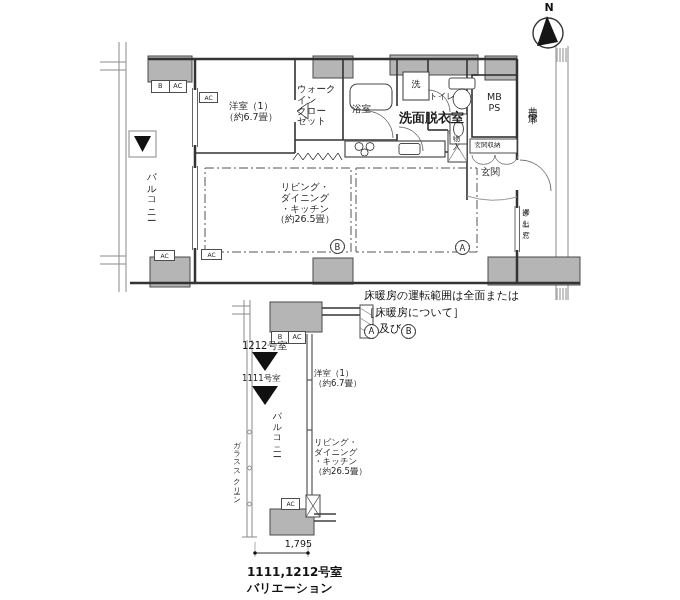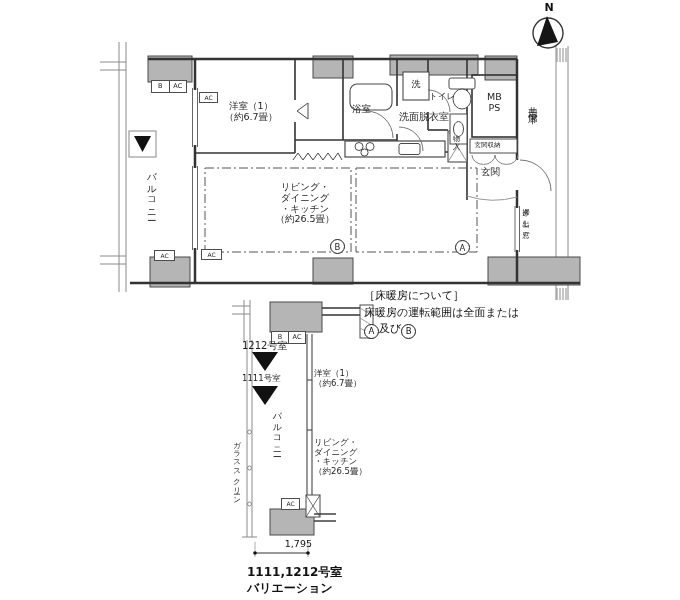--- a/index.html
+++ b/index.html
@@ -199,24 +199,28 @@
   <div class="box bac" style="left:151px;top:80px;width:34px;height:11px;">
     <span class="cell">B</span>
     <span class="cell">AC</span>
   </div>
   <div class="box" style="left:199px;top:92px;width:17px;height:9px;font-size:6px;">
     <span>AC</span>
   </div>
 
   <div class="lbl c" style="left:208px;top:101px;width:86px;font-size:9.5px;">洋室（1）
 （約6.7畳）</div>
+  <div class="lbl" style="left:297px;top:84px;font-size:9.5px;">ウォーク
+イン
+クロー
+ゼット</div>
   <div class="lbl" style="left:352px;top:104px;font-size:9.5px;font-family:Liberation Serif, serif;">浴室</div>
   <div class="lbl c" style="left:403px;top:79px;width:26px;font-size:9px;">洗</div>
   <div class="lbl" style="left:429px;top:92px;font-size:8.5px;">トイレ</div>
-  <div class="lbl" style="left:399px;top:111px;font-size:10px;">洗面脱衣室</div>
+  <div class="lbl" style="left:399px;top:111px;font-size:13px;font-weight:bold;">洗面脱衣室</div>
   <div class="lbl" style="left:487px;top:92px;font-size:9.5px;text-align:center;">MB
 PS</div>
   <div class="lbl" style="left:453px;top:136px;font-size:7px;line-height:1.1;">物
 入</div>
   <div class="lbl c" style="left:470px;top:142px;width:35px;font-size:6.5px;">玄関収納</div>
   <div class="lbl" style="left:481px;top:167px;font-size:9.5px;">玄関</div>
   <div class="lbl c" style="left:262px;top:182px;width:86px;font-size:9.5px;">リビング・
 ダイニング
 ・キッチン
 （約26.5畳）</div>
@@ -233,22 +237,22 @@
   <div class="lbl v" style="left:521px;top:203px;font-size:7.5px;letter-spacing:1px;">掃き出し窓</div>
 
   <div class="box" style="left:154px;top:250px;width:19px;height:9px;font-size:6px;">
     <span>AC</span>
   </div>
   <div class="box" style="left:201px;top:249px;width:19px;height:9px;font-size:6px;">
     <span>AC</span>
   </div>
 
   <div class="note">
+    <div>床暖房の運転範囲は全面または</div>
     <div>［床暖房について］</div>
-    <div>床暖房の運転範囲は全面または</div>
     <div>
       <span class="circ-inline">
           <span>A</span>
         </span><span>及び</span><span class="circ-inline">
           <span>B</span>
         </span>
     </div>
   </div>
 
   <div class="box bac" style="left:271px;top:331px;width:33px;height:11px;">

